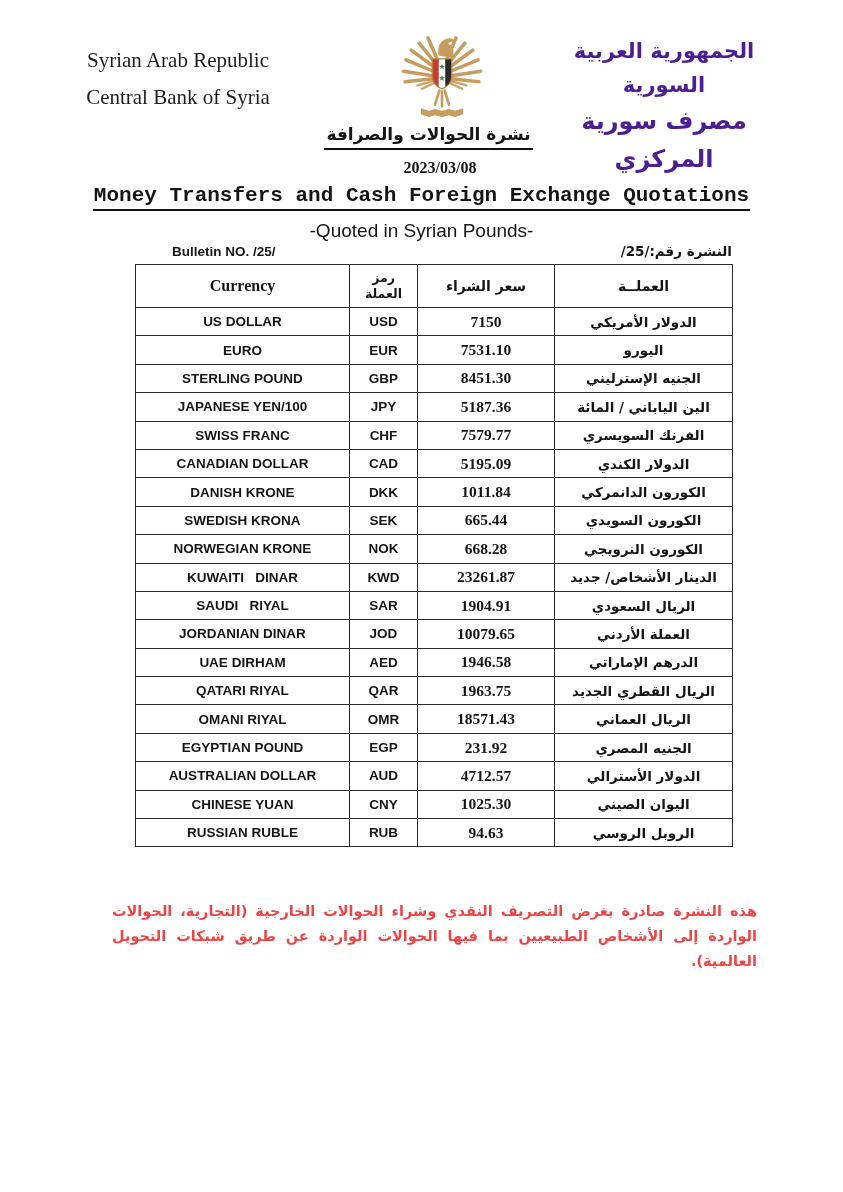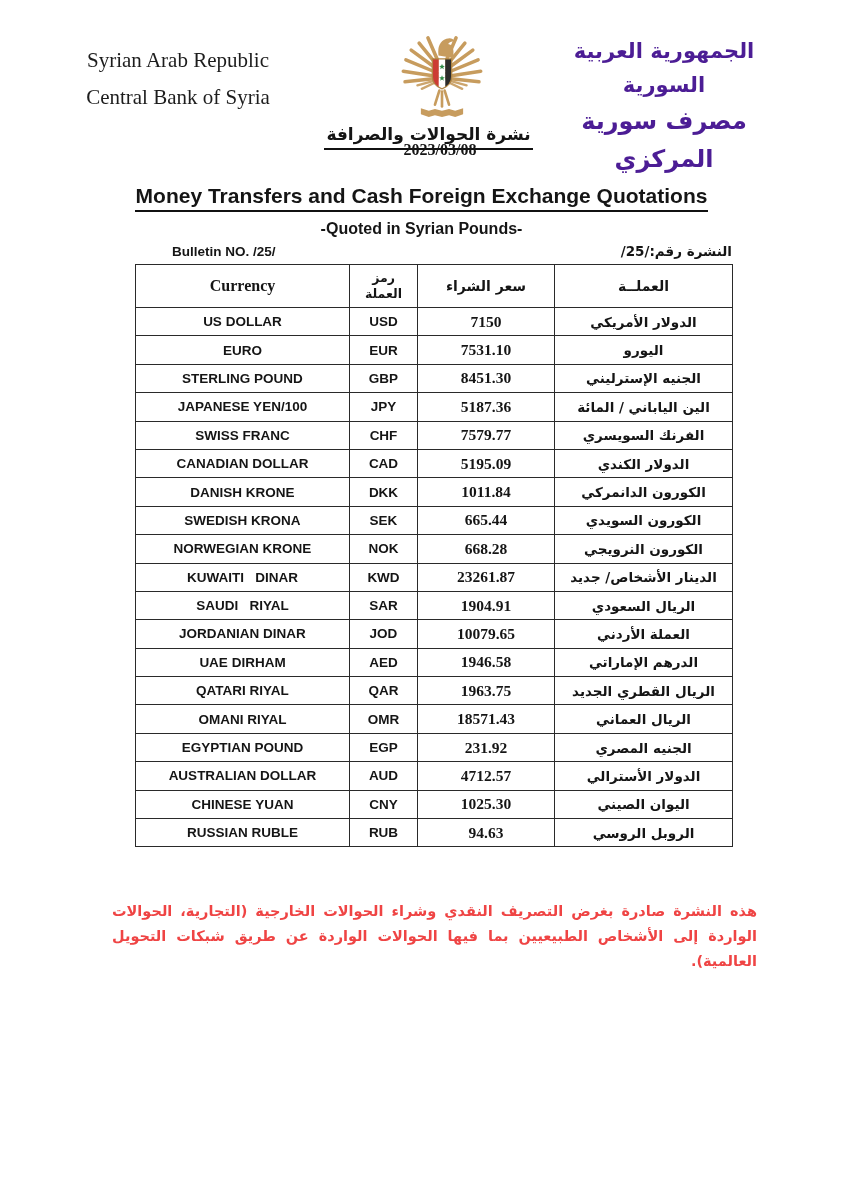--- a/index.html
+++ b/index.html
@@ -28,31 +28,31 @@
   .org-ar .l1{font-size:21px;line-height:34px;letter-spacing:-1px;}
   .org-ar .l2{font-size:24px;line-height:38px;}
   
   .center-line{position:absolute;left:0;right:0;text-align:center;}
   .title-ar-wrap{top:124px;}
   .title-ar{
     display:inline-block;direction:rtl;
     font-family:"DejaVu Sans",sans-serif;font-weight:bold;font-size:17px;
     border-bottom:2px solid #111;padding:0 2px 4px 2px;margin-left:14px;
   }
-  .date-wrap{top:141px;padding-left:37px;}
+  .date-wrap{top:159px;padding-left:37px;}
   .date{font-family:"Liberation Serif","DejaVu Serif",serif;font-weight:bold;font-size:16px;}
   .title-en-wrap{top:184px;}
   .title-en{
     display:inline-block;
-    font-family:Liberation Sans, sans-serif;
+    font-family:Liberation Mono, monospace;
     font-weight:bold;font-size:21px;
     border-bottom:2.5px solid #111;padding:0 1px 2px 1px;
   }
   .subtitle-wrap{top:220px;}
-  .subtitle{font-weight:bold;font-size:16px;}
+  .subtitle{font-weight:normal;font-size:19px;}
   
   .bulletin-row{
     position:absolute;left:123px;top:243px;width:597px;
     display:flex;justify-content:space-between;align-items:baseline;
   }
   .bulletin-en{font-weight:bold;font-size:13.5px;margin-left:37px;}
   .bulletin-ar{direction:rtl;font-family:"DejaVu Sans",sans-serif;font-weight:bold;font-size:13.5px;}
   
   table.rates{
     position:absolute;left:123px;top:264px;width:597px;

